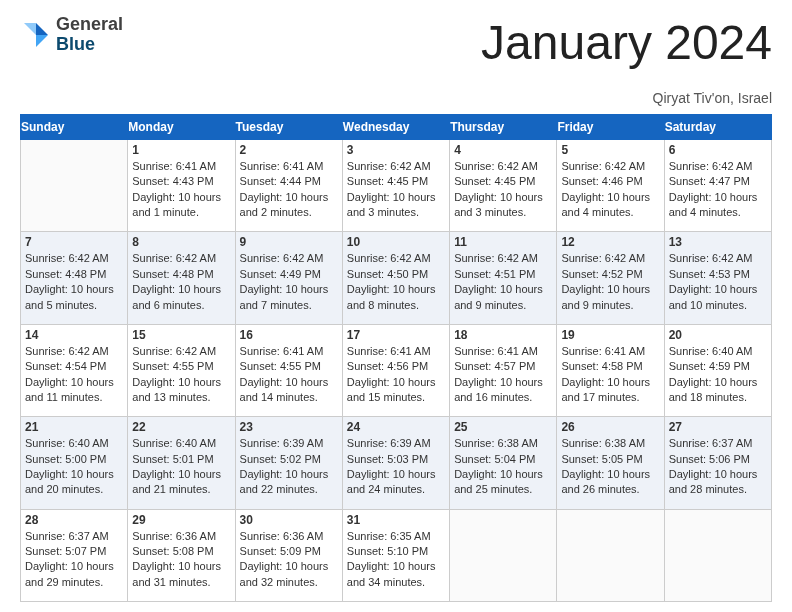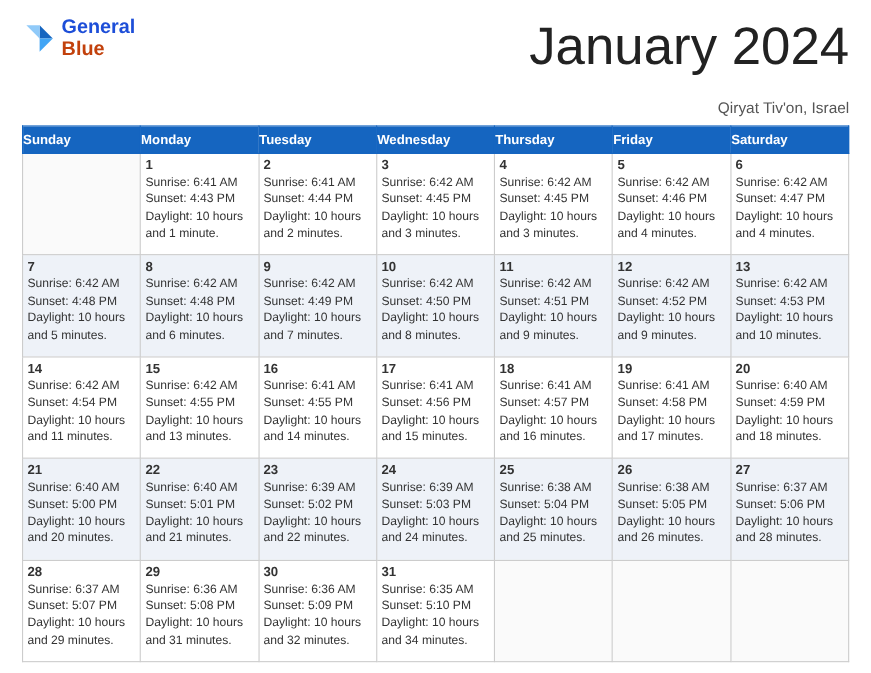--- a/index.html
+++ b/index.html
@@ -26,22 +26,22 @@
     .logo {
       display: flex;
       align-items: center;
       gap: 4px;
     }
     .logo-text {
       font-size: 18px;
       font-weight: bold;
       line-height: 1.1;
     }
-    .logo-general { color: #1d4ed8; }
-    .logo-blue { color: #c2410c; }
+    .logo-general { color: #404040; }
+    .logo-blue { color: #0c4a6e; }
     .logo-icon {
       width: 32px;
       height: 32px;
     }
     .title-block {
       text-align: right;
     }
     .month-title {
       font-size: 48px;
       font-weight: normal;

